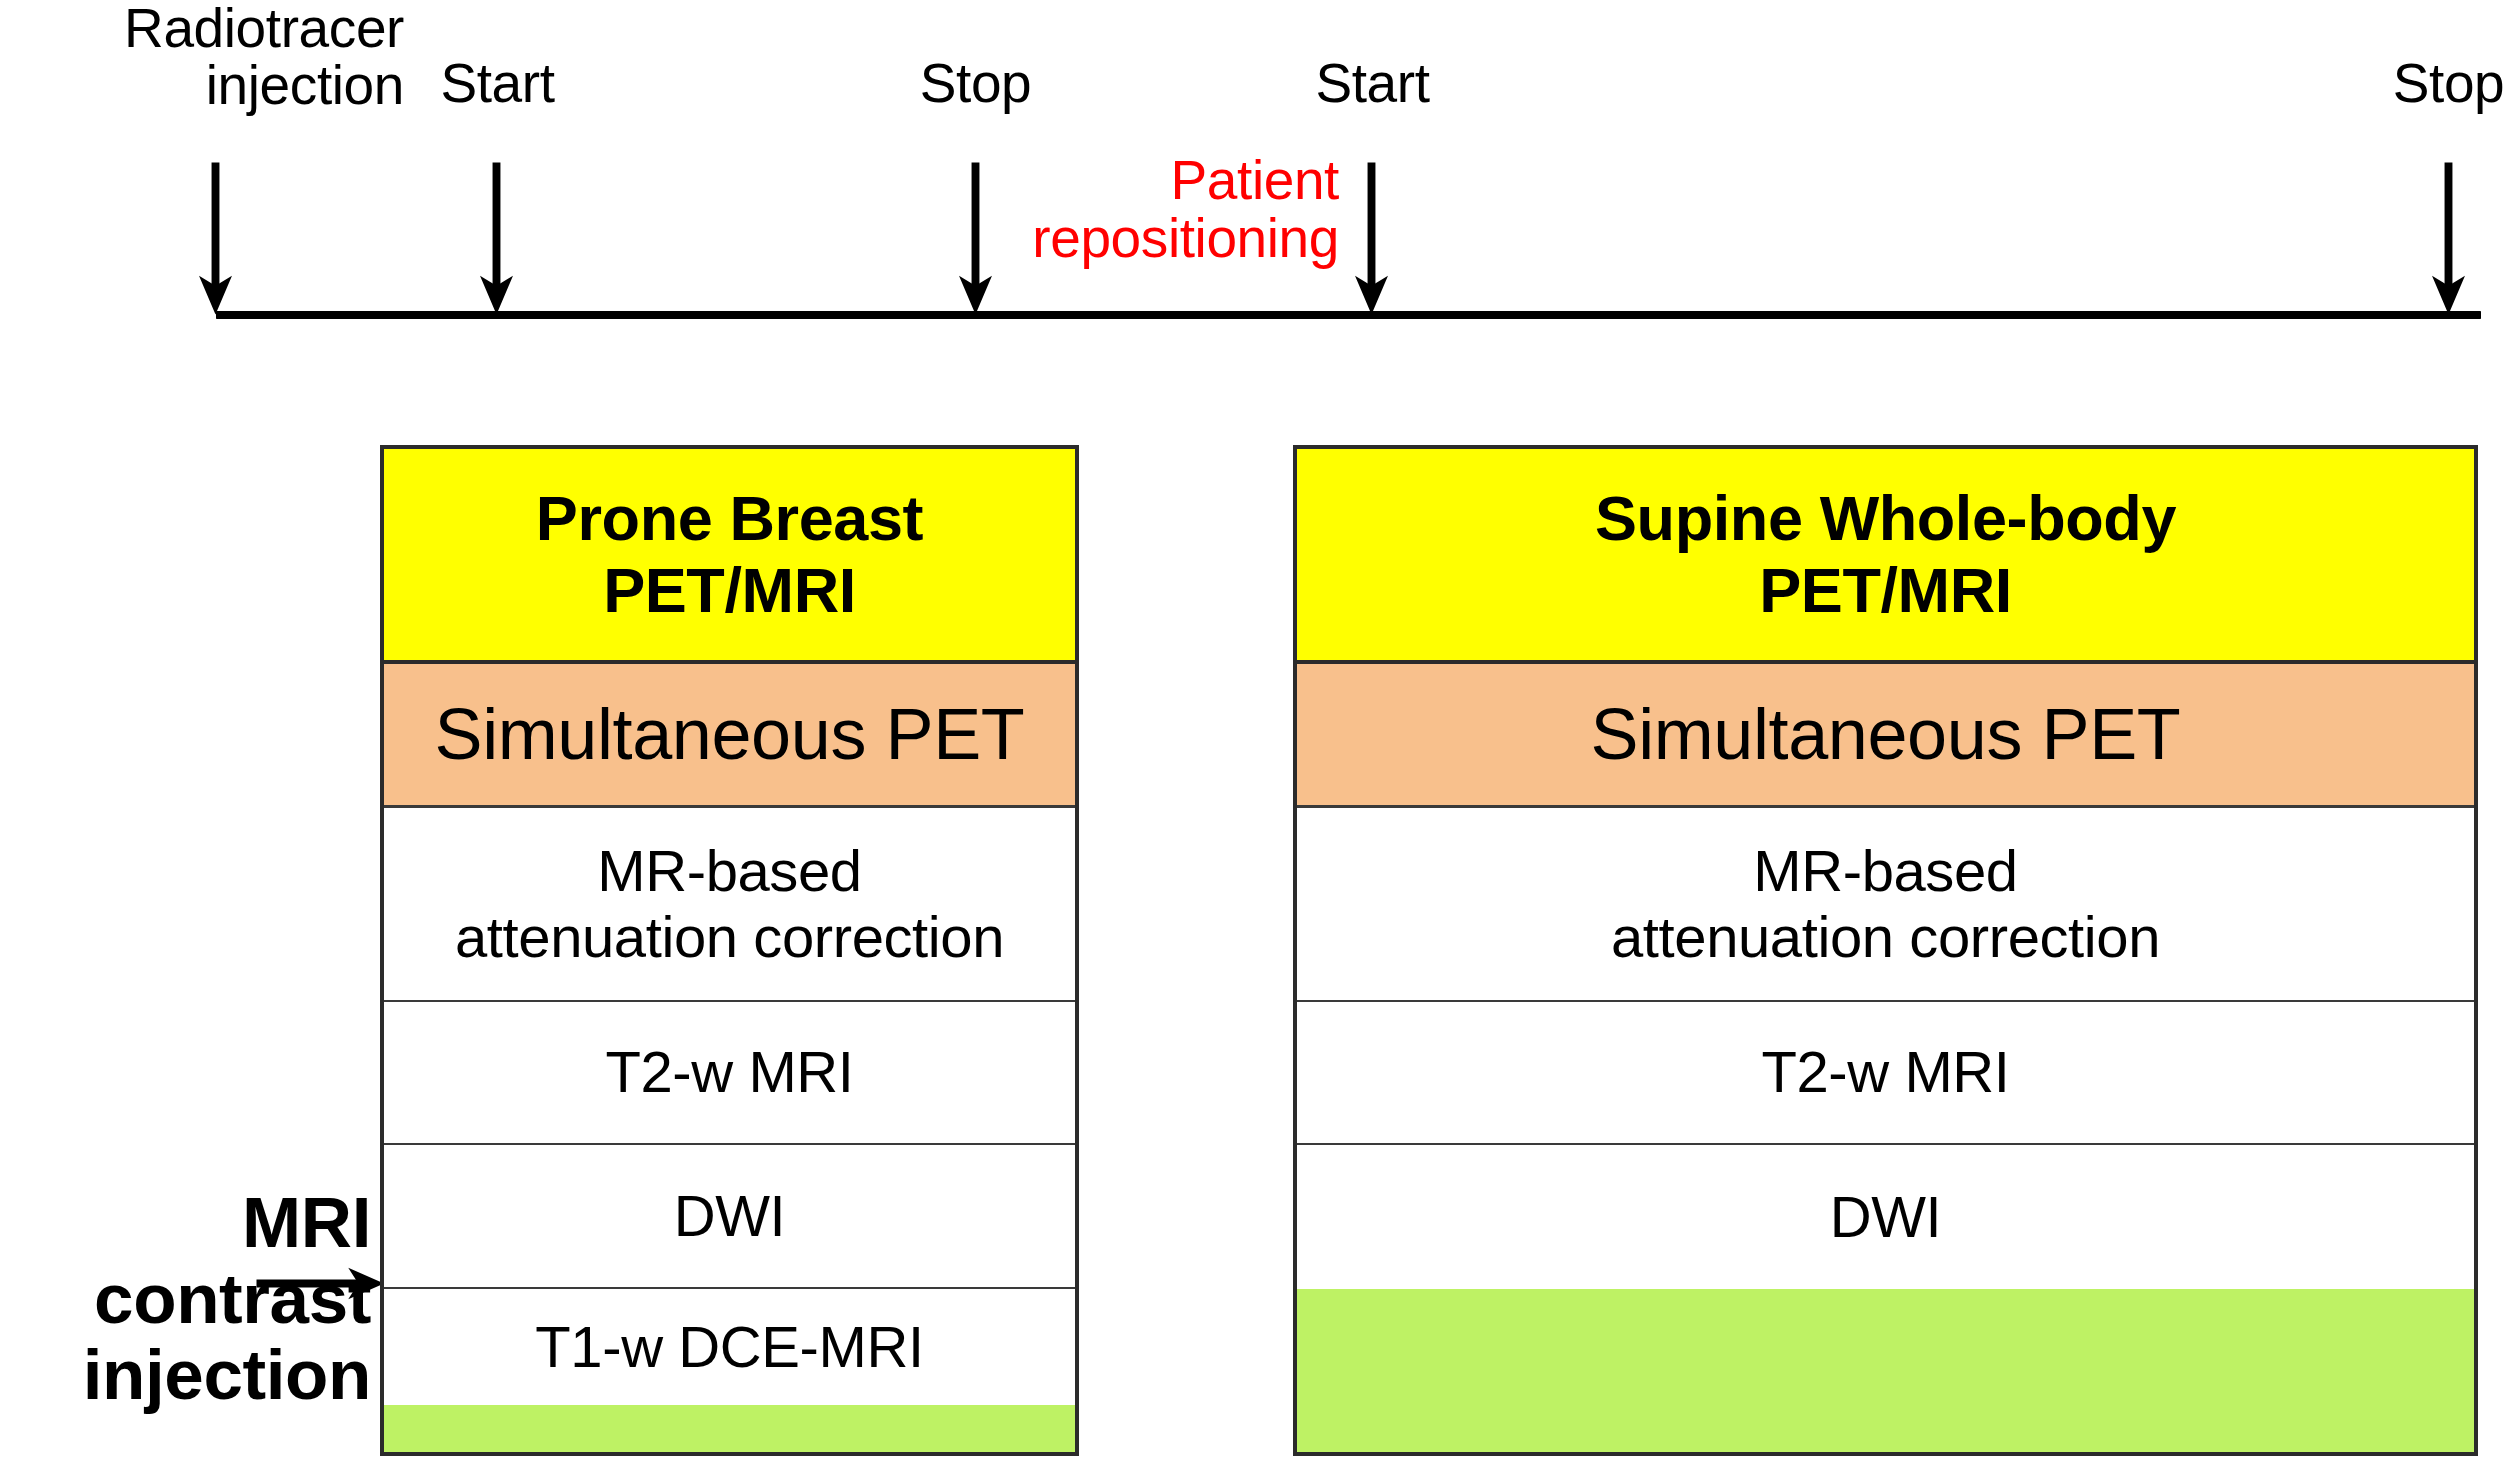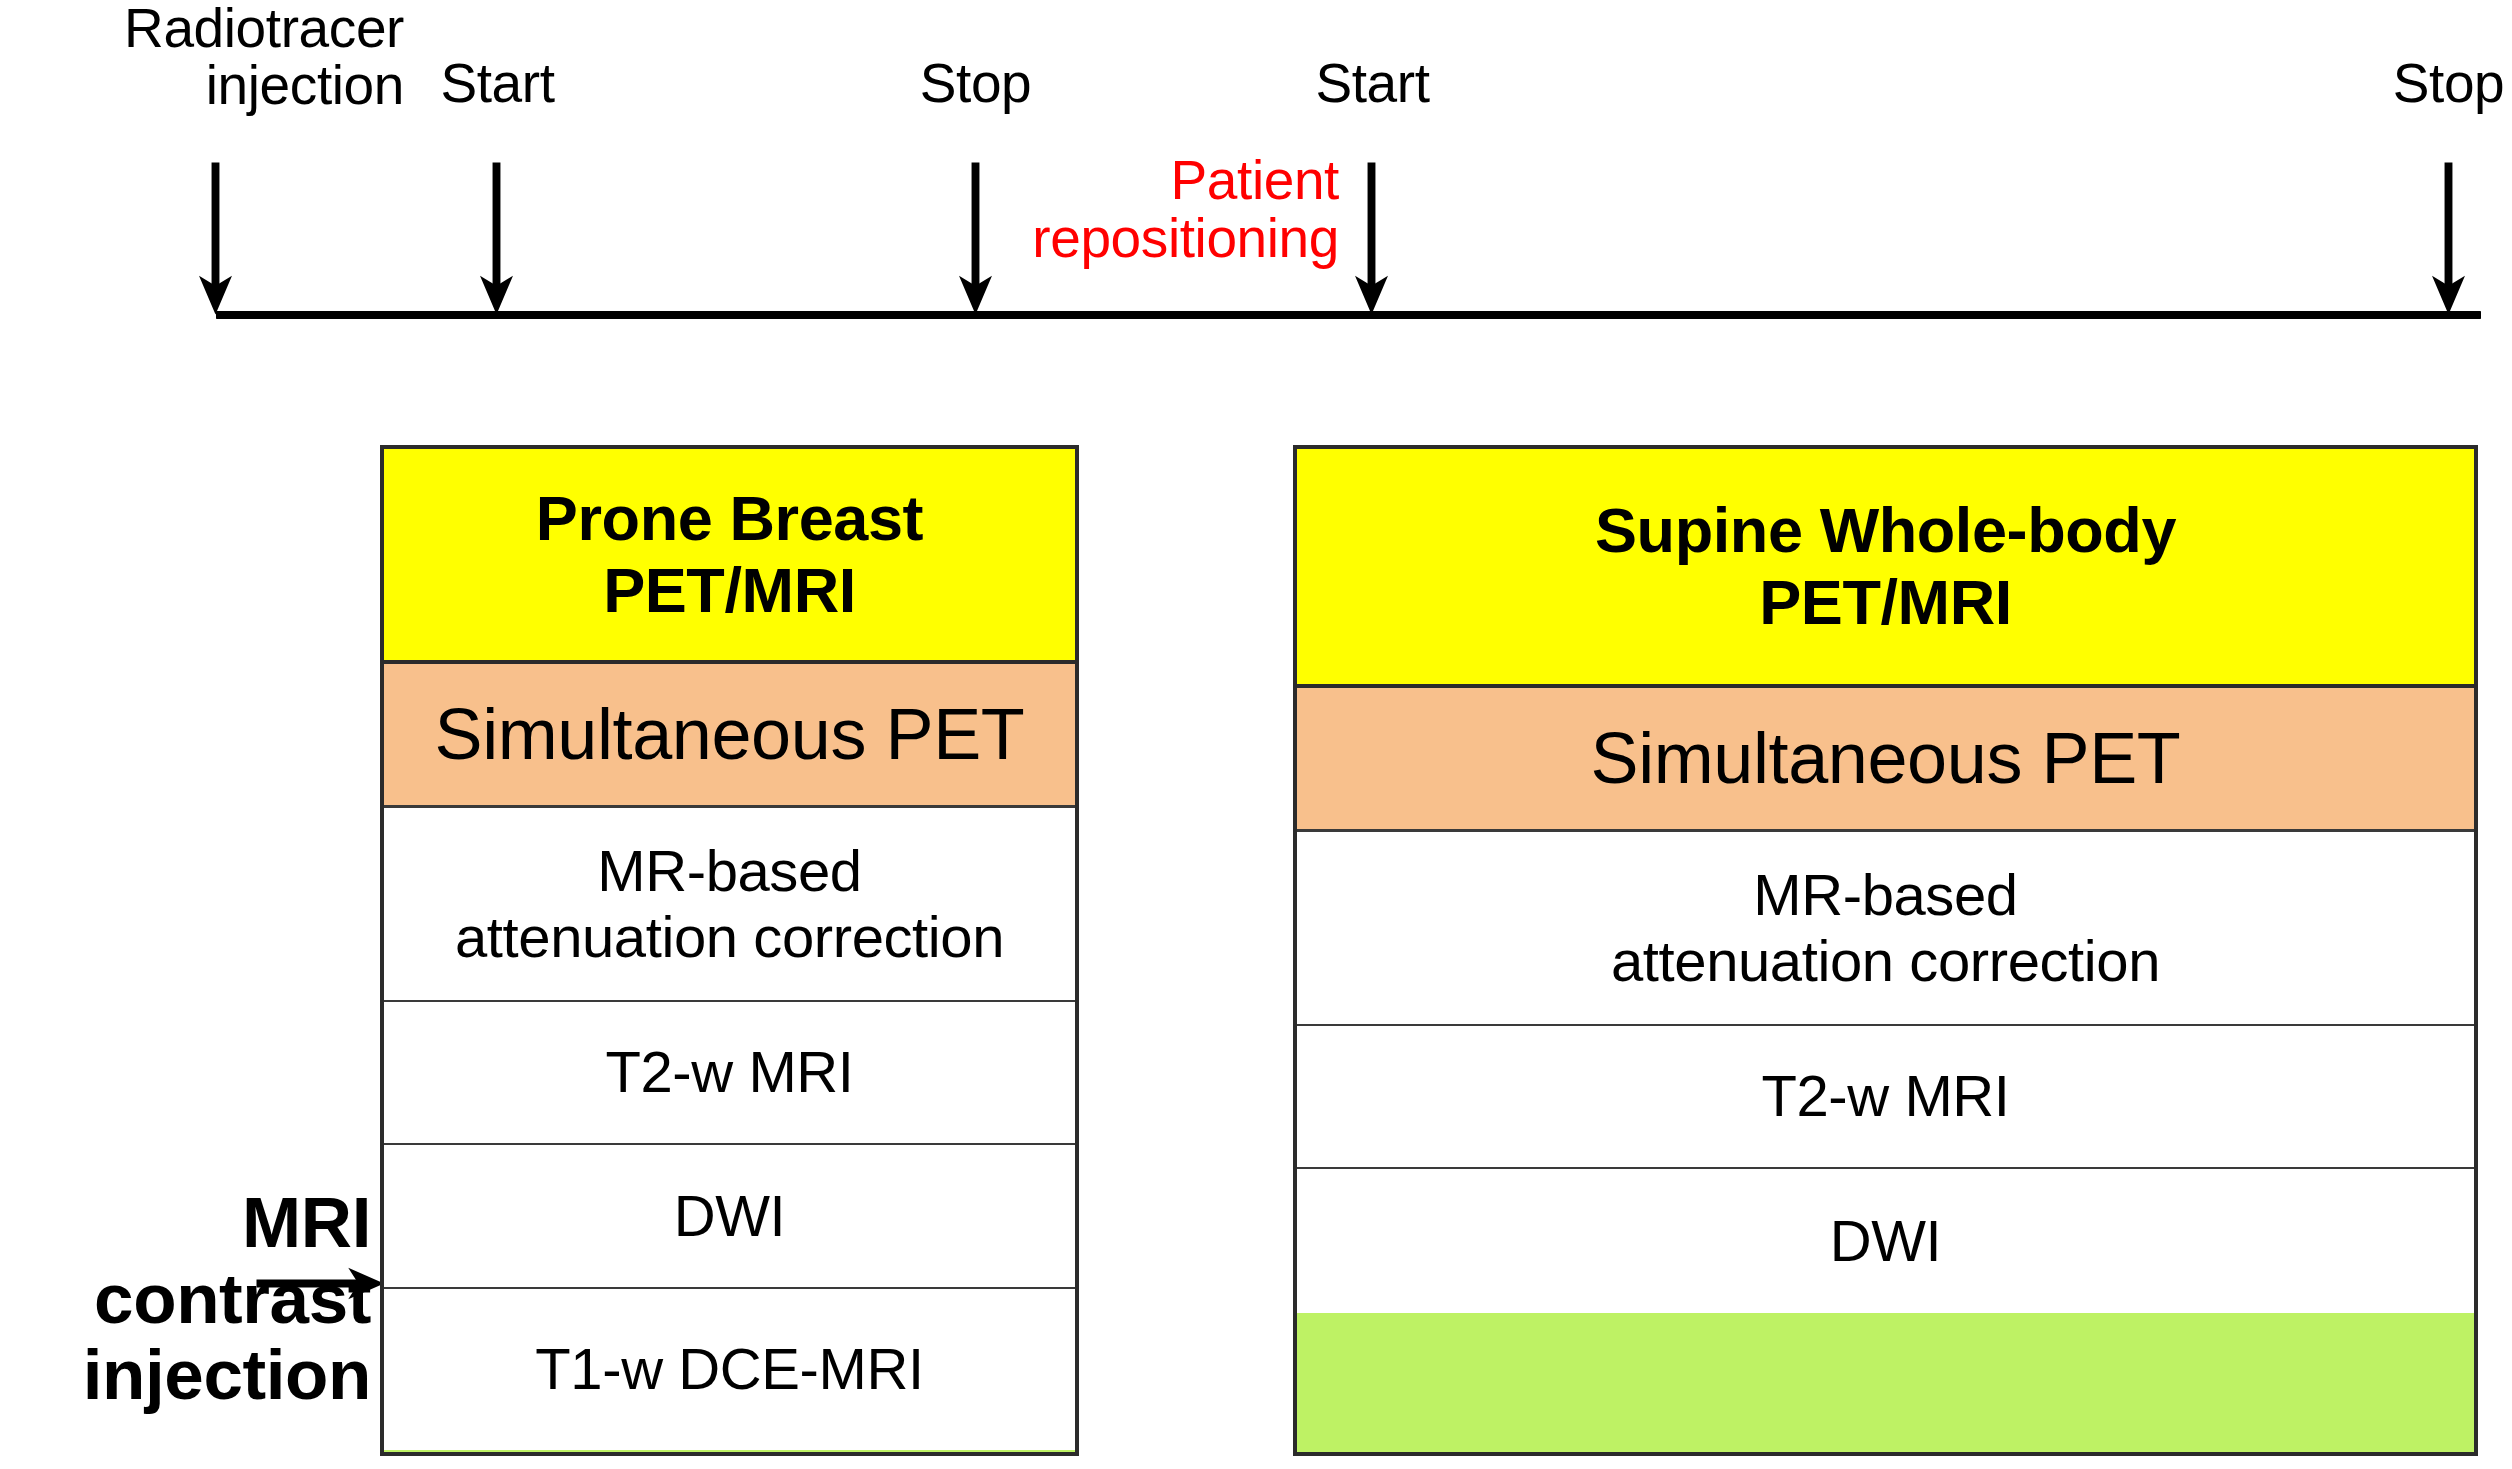--- a/index.html
+++ b/index.html
@@ -157,26 +157,26 @@
 
     <div class="proto-row pet" style="height:144px;">Simultaneous PET</div>
 
     <div class="proto-row plain" style="height:194px;">MR-based
 attenuation correction</div>
 
     <div class="proto-row plain" style="height:143px;">T2-w MRI</div>
 
     <div class="proto-row plain" style="height:144px;">DWI</div>
 
-    <div class="proto-row plain" style="height:161px;">T1-w DCE-MRI</div>
+    <div class="proto-row plain" style="height:116px;">T1-w DCE-MRI</div>
   </div>
 
   <div class="proto-table" style="left:1293px;top:445px;width:1185px;height:1011px;">
 
-    <div class="proto-row header" style="height:239px;">Supine Whole-body
+    <div class="proto-row header" style="height:215px;">Supine Whole-body
 PET/MRI</div>
 
     <div class="proto-row pet" style="height:144px;">Simultaneous PET</div>
 
     <div class="proto-row plain" style="height:194px;">MR-based
 attenuation correction</div>
 
     <div class="proto-row plain" style="height:143px;">T2-w MRI</div>
 
     <div class="proto-row plain" style="height:144px;">DWI</div>

